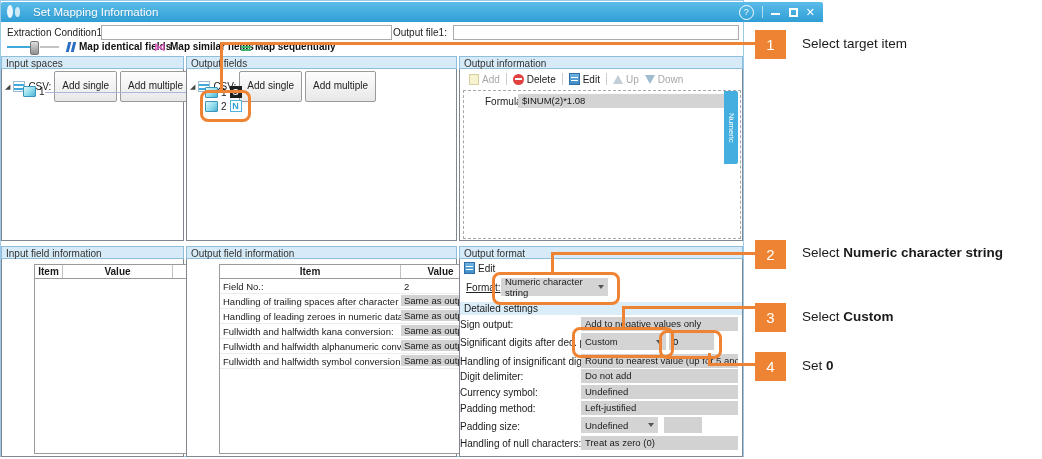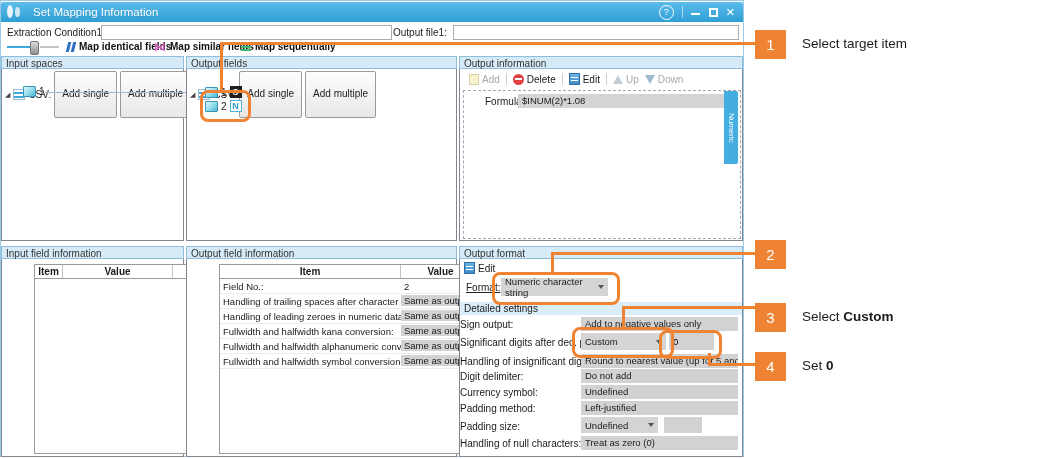--- a/index.html
+++ b/index.html
@@ -2,21 +2,21 @@
 <html><head>
 <meta charset="utf-8">
 <style>
   html,body{margin:0;padding:0;background:#ffffff;}
   body{font-family:"Liberation Sans","DejaVu Sans",sans-serif;font-size:10px;color:#1a1a1a;}
   #stage{position:relative;width:1042px;height:459px;background:#fff;overflow:hidden;}
   .abs{position:absolute;}
 
   
   #win{position:absolute;left:0;top:0;width:744px;height:457px;background:#fff;border:1px solid #9ccae6;box-sizing:border-box;}
-  #titlebar{position:absolute;left:0;top:1px;width:742px;height:20px;
+  #titlebar{position:absolute;left:0;top:1px;width:822px;height:20px;
     background:linear-gradient(#5cbce9,#2f9fd6);border-radius:2px 2px 0 0;display:flex;align-items:center;}
   #titlebar .title{color:#fff;font-size:11.5px;margin-left:6px;text-shadow:0 1px 1px rgba(0,0,0,.15);}
   .appicon{width:20px;height:14px;margin-left:6px;position:relative;}
   .appicon .c1{position:absolute;left:0;top:0;width:6px;height:13px;background:#eaf6fc;border-radius:50%;}
   .appicon .c2{position:absolute;left:8px;top:2px;width:5px;height:10px;background:#cfeaf7;border-radius:50%;}
   .tb-btns{margin-left:auto;display:flex;align-items:center;gap:8px;margin-right:8px;color:#fff;}
   .helpbtn{width:13px;height:13px;border:1px solid #fff;border-radius:50%;font-size:9px;line-height:13px;text-align:center;color:#fff;}
   .tbsep{width:1px;height:12px;background:rgba(255,255,255,.6);}
   .minbtn{width:10px;height:10px;position:relative;}
   .minbtn::after{content:"";position:absolute;left:0;bottom:2px;width:9px;height:2px;background:#fff;}
@@ -40,21 +40,21 @@
   
   .panel{position:absolute;box-sizing:border-box;}
   .phead{height:13px;background:#d6ebf7;border:1px solid #8fbedc;border-bottom:1px solid #8fbedc;
     font-size:10px;color:#333;padding:0 4px;line-height:13px;box-sizing:border-box;}
   .pbody{position:absolute;left:0;right:0;bottom:0;top:13px;background:#fff;border:1px solid #82878f;border-top:none;box-sizing:border-box;}
 
   .treerow{position:absolute;display:flex;align-items:center;gap:3px;font-size:10px;}
   .expander{font-size:7px;color:#444;line-height:8px;}
   .csvicon{width:12px;height:11px;background:repeating-linear-gradient(#ffffff 0 2px,#3fa9dc 2px 4px);border:1px solid #9bbcd0;box-sizing:border-box;}
   .minibtn{background:linear-gradient(#fdfdfd,#e8e8e8);border:1px solid #9a9a9a;border-radius:2px;
-    font-size:10px;padding:16px 7px;height:13px;line-height:12px;color:#222;}
+    font-size:10px;padding:8px 7px;height:13px;line-height:12px;color:#222;}
   .cube{width:13px;height:11px;background:linear-gradient(135deg,#dff6fb 0%,#8edcec 55%,#4fb3d4 100%);
     border:1px solid #3a96b8;border-radius:1px;box-sizing:border-box;}
   .typeS{width:12px;height:12px;background:#1f1f1f;color:#fff;font-size:9px;font-weight:bold;text-align:center;line-height:12px;}
   .typeN{width:12px;height:12px;background:#fff;border:1px solid #4fb3e0;color:#2e9fd6;font-size:9px;font-weight:bold;text-align:center;line-height:11px;box-sizing:border-box;}
   .maplink{position:absolute;height:1px;background:#a9b7d9;}
 
   
   .oitool{position:absolute;display:flex;align-items:center;gap:6px;font-size:10px;}
   .oibtn{display:flex;align-items:center;gap:3px;}
   .oibtn.disabled{color:#a8a8a8;}
@@ -316,20 +316,21 @@
   <span class="aline" style="left:220px;top:42px;width:535px;height:3px;"></span>
   <span class="aline" style="left:220px;top:42px;width:3px;height:48px;"></span>
   <span class="ahl" style="left:200px;top:90px;width:45px;height:26px;"></span>
   <span class="anum" style="left:755px;top:30px;">1</span>
   <span class="atext" style="left:802px;top:36px;"><span>Select target item</span><b></b></span>
 
   <span class="aline" style="left:551px;top:252px;width:204px;height:3px;"></span>
   <span class="aline" style="left:551px;top:252px;width:3px;height:22px;"></span>
   <span class="ahl" style="left:492px;top:272px;width:122px;height:27px;"></span>
   <span class="anum" style="left:755px;top:240px;">2</span>
+  <span class="atext" style="left:802px;top:245px;"><span>Select </span><b>Numeric character string</b></span>
 
   <span class="aline" style="left:622px;top:306px;width:133px;height:3px;"></span>
   <span class="aline" style="left:622px;top:306px;width:3px;height:22px;"></span>
   <span class="ahl" style="left:572px;top:327px;width:96px;height:25px;"></span>
   <span class="anum" style="left:755px;top:303px;">3</span>
   <span class="atext" style="left:802px;top:309px;"><span>Select </span><b>Custom</b></span>
 
   <span class="ahl" style="left:659px;top:330px;width:57px;height:23px;"></span>
   <span class="aline" style="left:708px;top:353px;width:3px;height:13px;"></span>
   <span class="aline" style="left:708px;top:363px;width:47px;height:3px;"></span>

